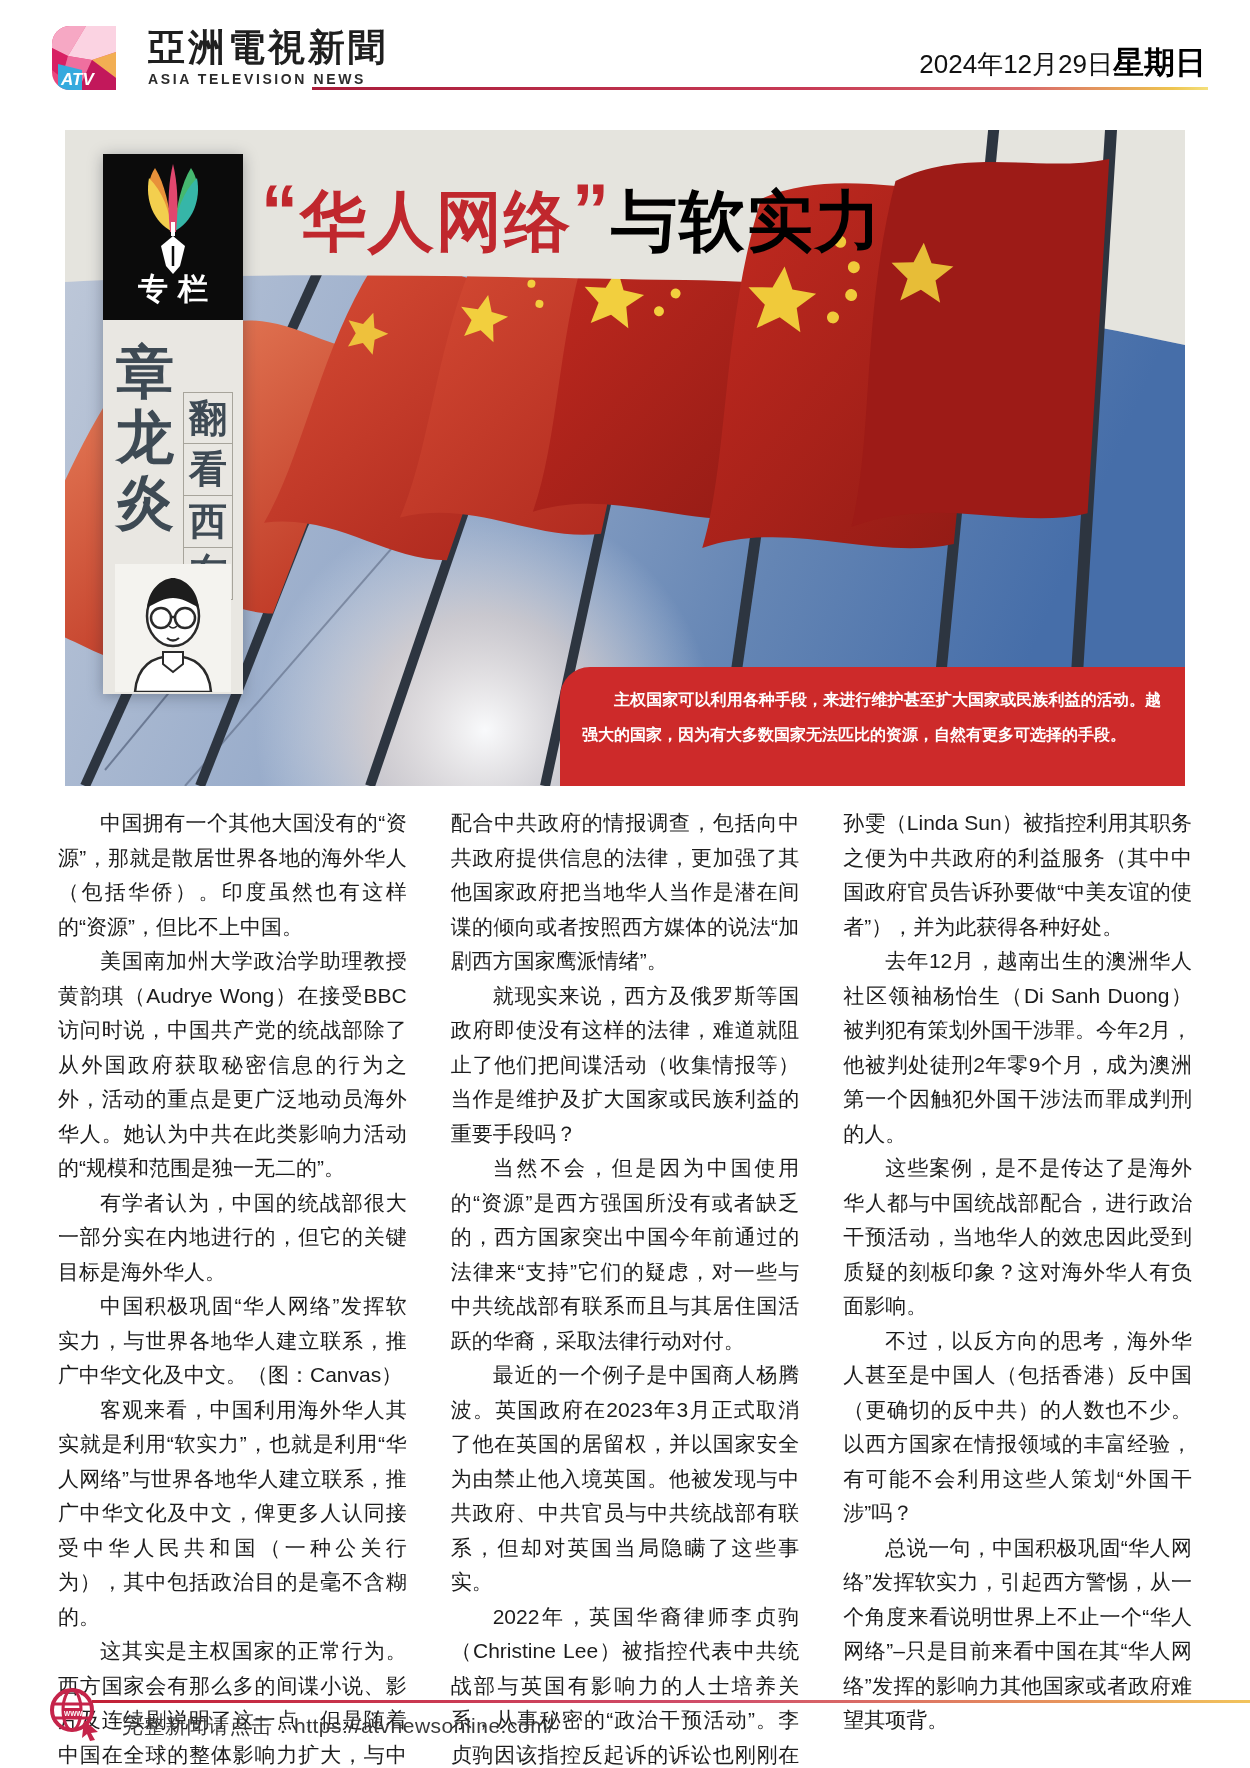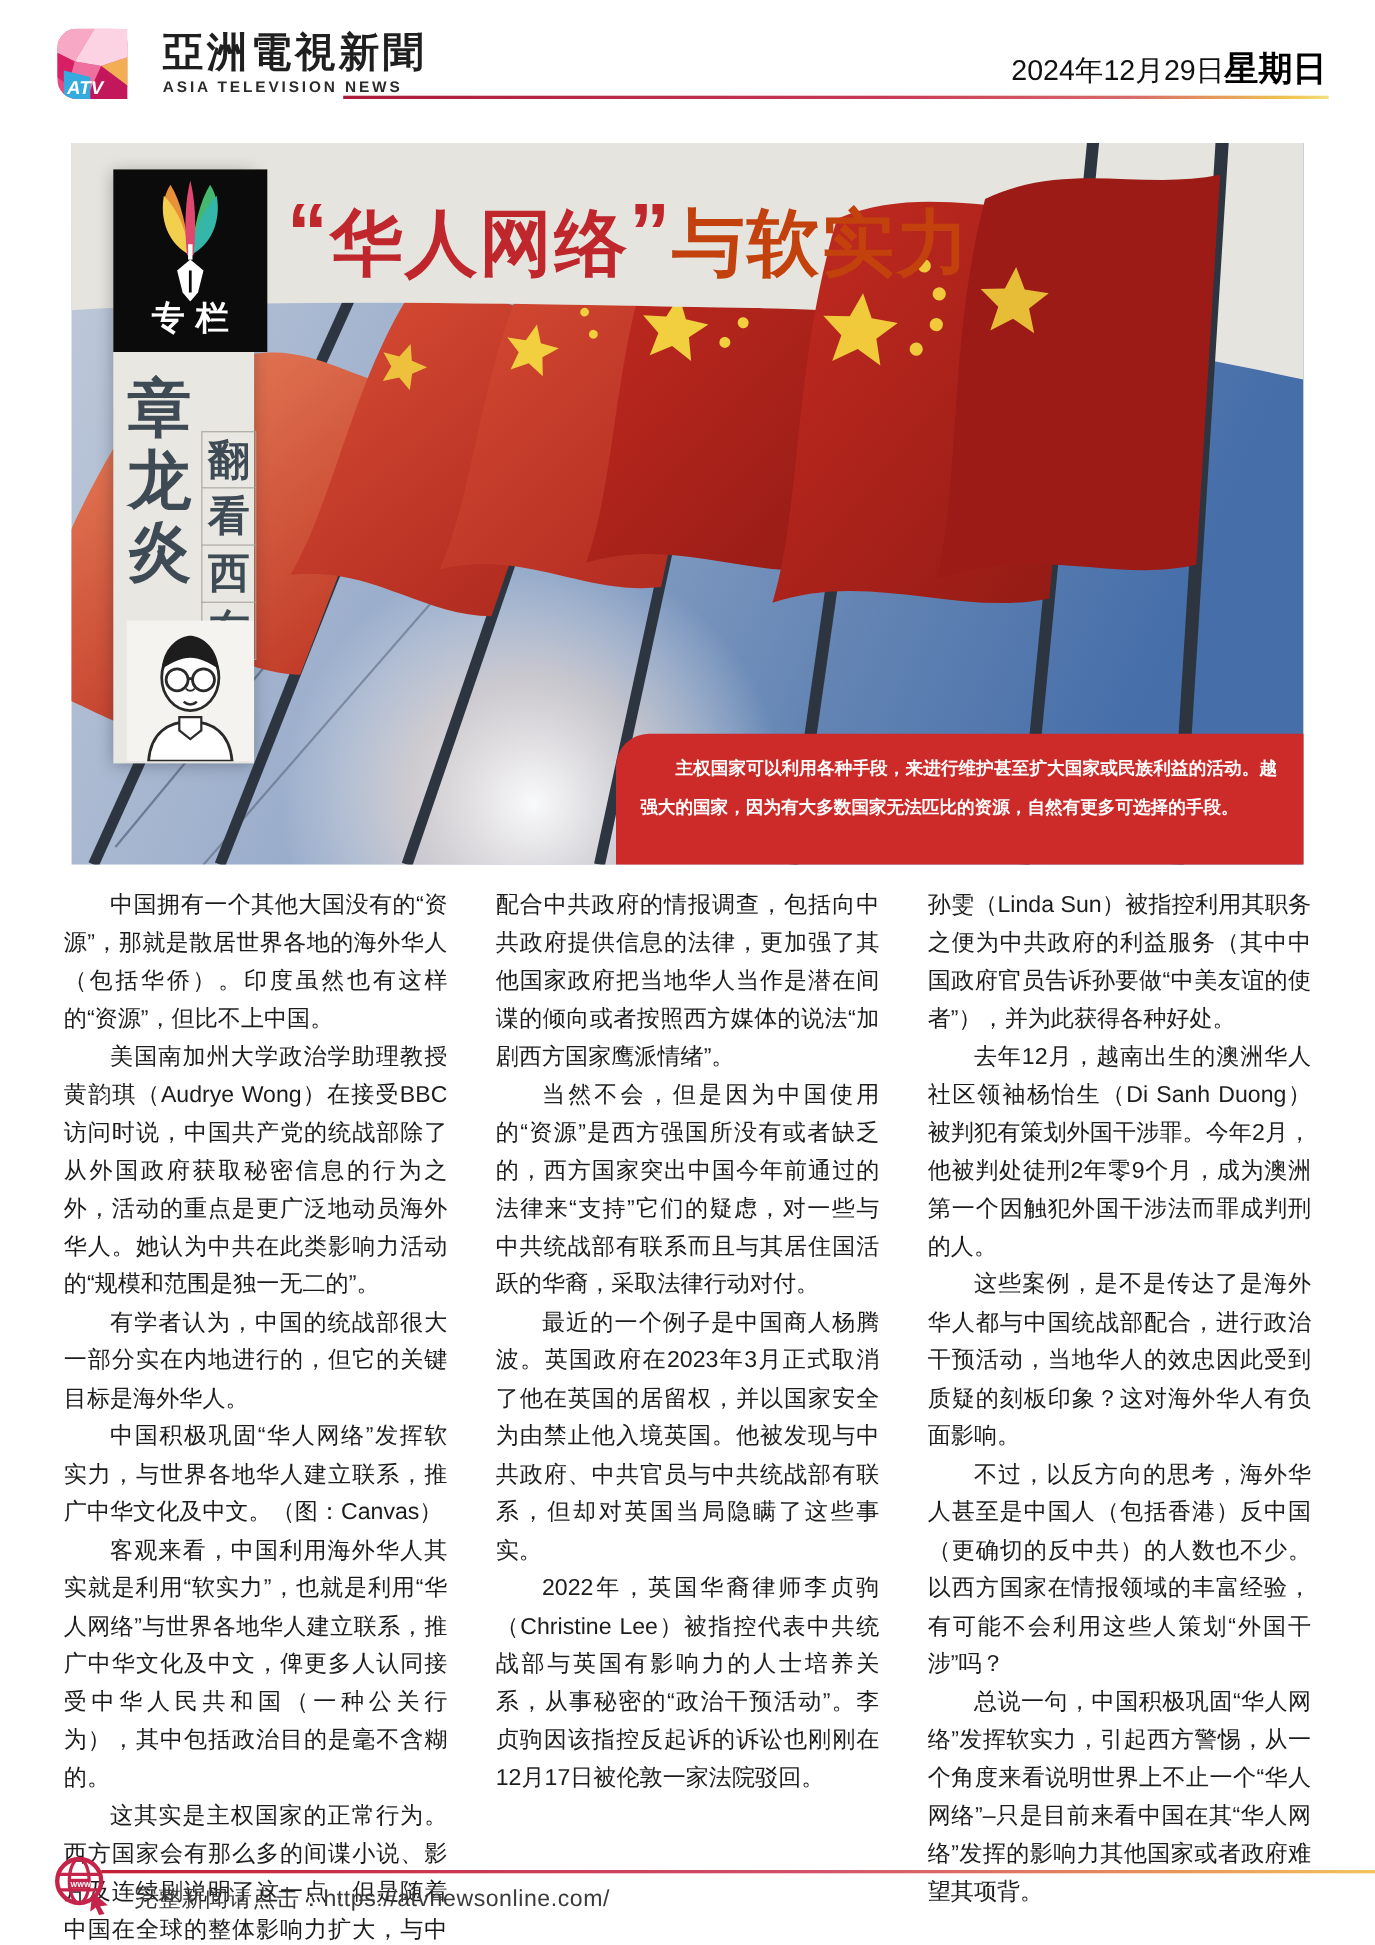--- a/index.html
+++ b/index.html
@@ -20,23 +20,23 @@
   .dateline .weekday { font-size:31px; font-weight:900; color:#000; }
 
   
   .hero { position:relative; width:1120px; height:656px; margin:30px auto 0 65px; background:#cfd8e6; }
   .hero svg.photo { position:absolute; inset:0; width:100%; height:100%; display:block; }
 
   .hero-title { position:absolute; left:196px; top:44px; font-weight:900; white-space:nowrap;
                 font-size:66px; letter-spacing:2px; line-height:1; }
   .hero-title .q { color:#c0272d; font-size:74px; vertical-align:8px; font-weight:900; }
   .hero-title .red { color:#c0272d; }
-  .hero-title .dark { color:#c2410c; }
-
-  .column-strip { position:absolute; left:38px; top:24px; width:128px; height:540px;
+  .hero-title .dark { color:#000000; }
+
+  .column-strip { position:absolute; left:38px; top:24px; width:140px; height:540px;
                   background:#e9e7e2; box-shadow:0 2px 14px rgba(30,35,45,.35); }
   .badge { position:absolute; left:0; top:0; width:140px; height:166px; background:#0b0b0b;
            display:flex; flex-direction:column; align-items:center; justify-content:flex-end; padding-bottom:10px; }
   .badge .quill { position:absolute; top:8px; left:50%; transform:translateX(-50%); }
   .badge-label { color:#fff; font-size:30px; font-weight:800; letter-spacing:10px; margin-right:-10px; }
 
   .author-vert { position:absolute; left:10px; top:186px; width:64px; text-align:center; }
   .author-vert .char-box { display:block; font-size:58px; font-weight:900; color:#3e4a54; line-height:1.12; }
 
   .colname-grid { position:absolute; left:80px; top:238px; width:50px; }
@@ -239,20 +239,21 @@
     <div class="col">
         <p class="para">中国拥有一个其他大国没有的“资源”，那就是散居世界各地的海外华人（包括华侨）。印度虽然也有这样的“资源”，但比不上中国。</p>
         <p class="para">美国南加州大学政治学助理教授黄韵琪（Audrye Wong）在接受BBC访问时说，中国共产党的统战部除了从外国政府获取秘密信息的行为之外，活动的重点是更广泛地动员海外华人。她认为中共在此类影响力活动的“规模和范围是独一无二的”。</p>
         <p class="para">有学者认为，中国的统战部很大一部分实在内地进行的，但它的关键目标是海外华人。</p>
         <p class="para">中国积极巩固“华人网络”发挥软实力，与世界各地华人建立联系，推广中华文化及中文。（图：Canvas）</p>
         <p class="para">客观来看，中国利用海外华人其实就是利用“软实力”，也就是利用“华人网络”与世界各地华人建立联系，推广中华文化及中文，俾更多人认同接受中华人民共和国（一种公关行为），其中包括政治目的是毫不含糊的。</p>
         <p class="para">这其实是主权国家的正常行为。西方国家会有那么多的间谍小说、影片及连续剧说明了这一点，但是随着中国在全球的整体影响力扩大，与中共统战部有接触的海外华人会被怀疑涉及间谍活动而受到制裁。</p>
       </div>
     <div class="col">
         <p class="para noindent">配合中共政府的情报调查，包括向中共政府提供信息的法律，更加强了其他国家政府把当地华人当作是潜在间谍的倾向或者按照西方媒体的说法“加剧西方国家鹰派情绪”。</p>
+        <p class="para">就现实来说，西方及俄罗斯等国政府即使没有这样的法律，难道就阻止了他们把间谍活动（收集情报等）当作是维护及扩大国家或民族利益的重要手段吗？</p>
         <p class="para">当然不会，但是因为中国使用的“资源”是西方强国所没有或者缺乏的，西方国家突出中国今年前通过的法律来“支持”它们的疑虑，对一些与中共统战部有联系而且与其居住国活跃的华裔，采取法律行动对付。</p>
         <p class="para">最近的一个例子是中国商人杨腾波。英国政府在2023年3月正式取消了他在英国的居留权，并以国家安全为由禁止他入境英国。他被发现与中共政府、中共官员与中共统战部有联系，但却对英国当局隐瞒了这些事实。</p>
         <p class="para">2022年，英国华裔律师李贞驹（Christine Lee）被指控代表中共统战部与英国有影响力的人士培养关系，从事秘密的“政治干预活动”。李贞驹因该指控反起诉的诉讼也刚刚在12月17日被伦敦一家法院驳回。</p>
       </div>
     <div class="col">
       <div>
           <p class="para noindent">孙雯（Linda Sun）被指控利用其职务之便为中共政府的利益服务（其中中国政府官员告诉孙要做“中美友谊的使者”），并为此获得各种好处。</p>
           <p class="para">去年12月，越南出生的澳洲华人社区领袖杨怡生（Di Sanh Duong）被判犯有策划外国干涉罪。今年2月，他被判处徒刑2年零9个月，成为澳洲第一个因触犯外国干涉法而罪成判刑的人。</p>
           <p class="para">这些案例，是不是传达了是海外华人都与中国统战部配合，进行政治干预活动，当地华人的效忠因此受到质疑的刻板印象？这对海外华人有负面影响。</p>
           <p class="para">不过，以反方向的思考，海外华人甚至是中国人（包括香港）反中国（更确切的反中共）的人数也不少。以西方国家在情报领域的丰富经验，有可能不会利用这些人策划“外国干涉”吗？</p>

